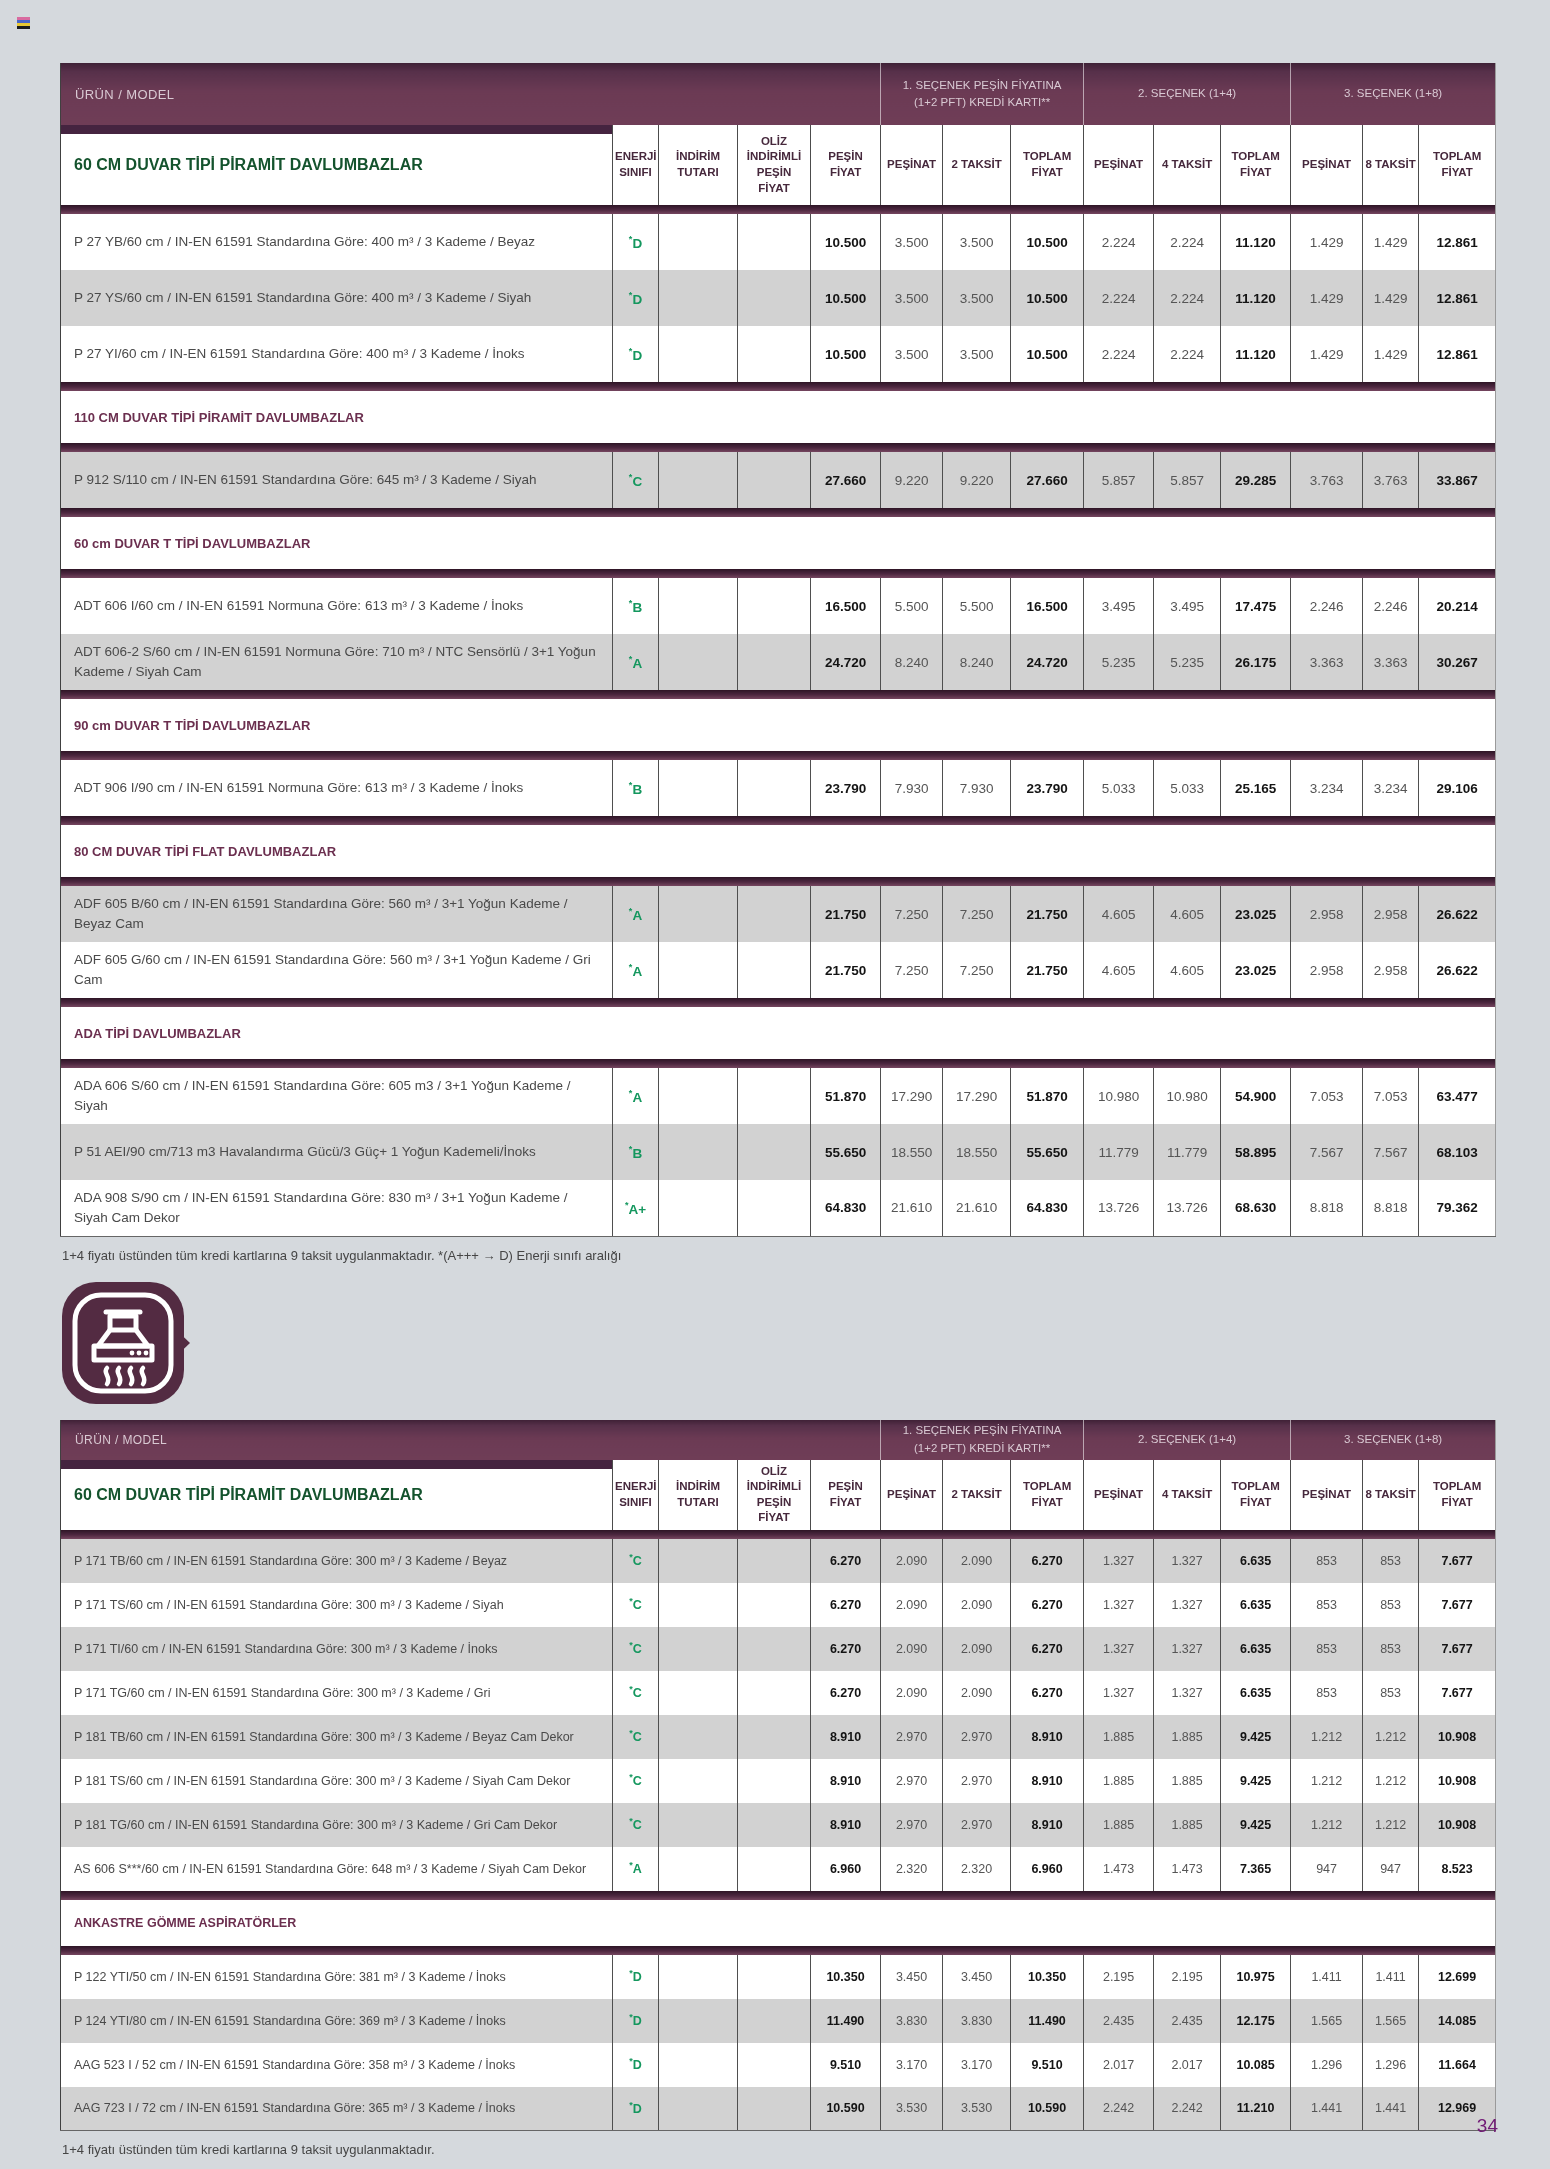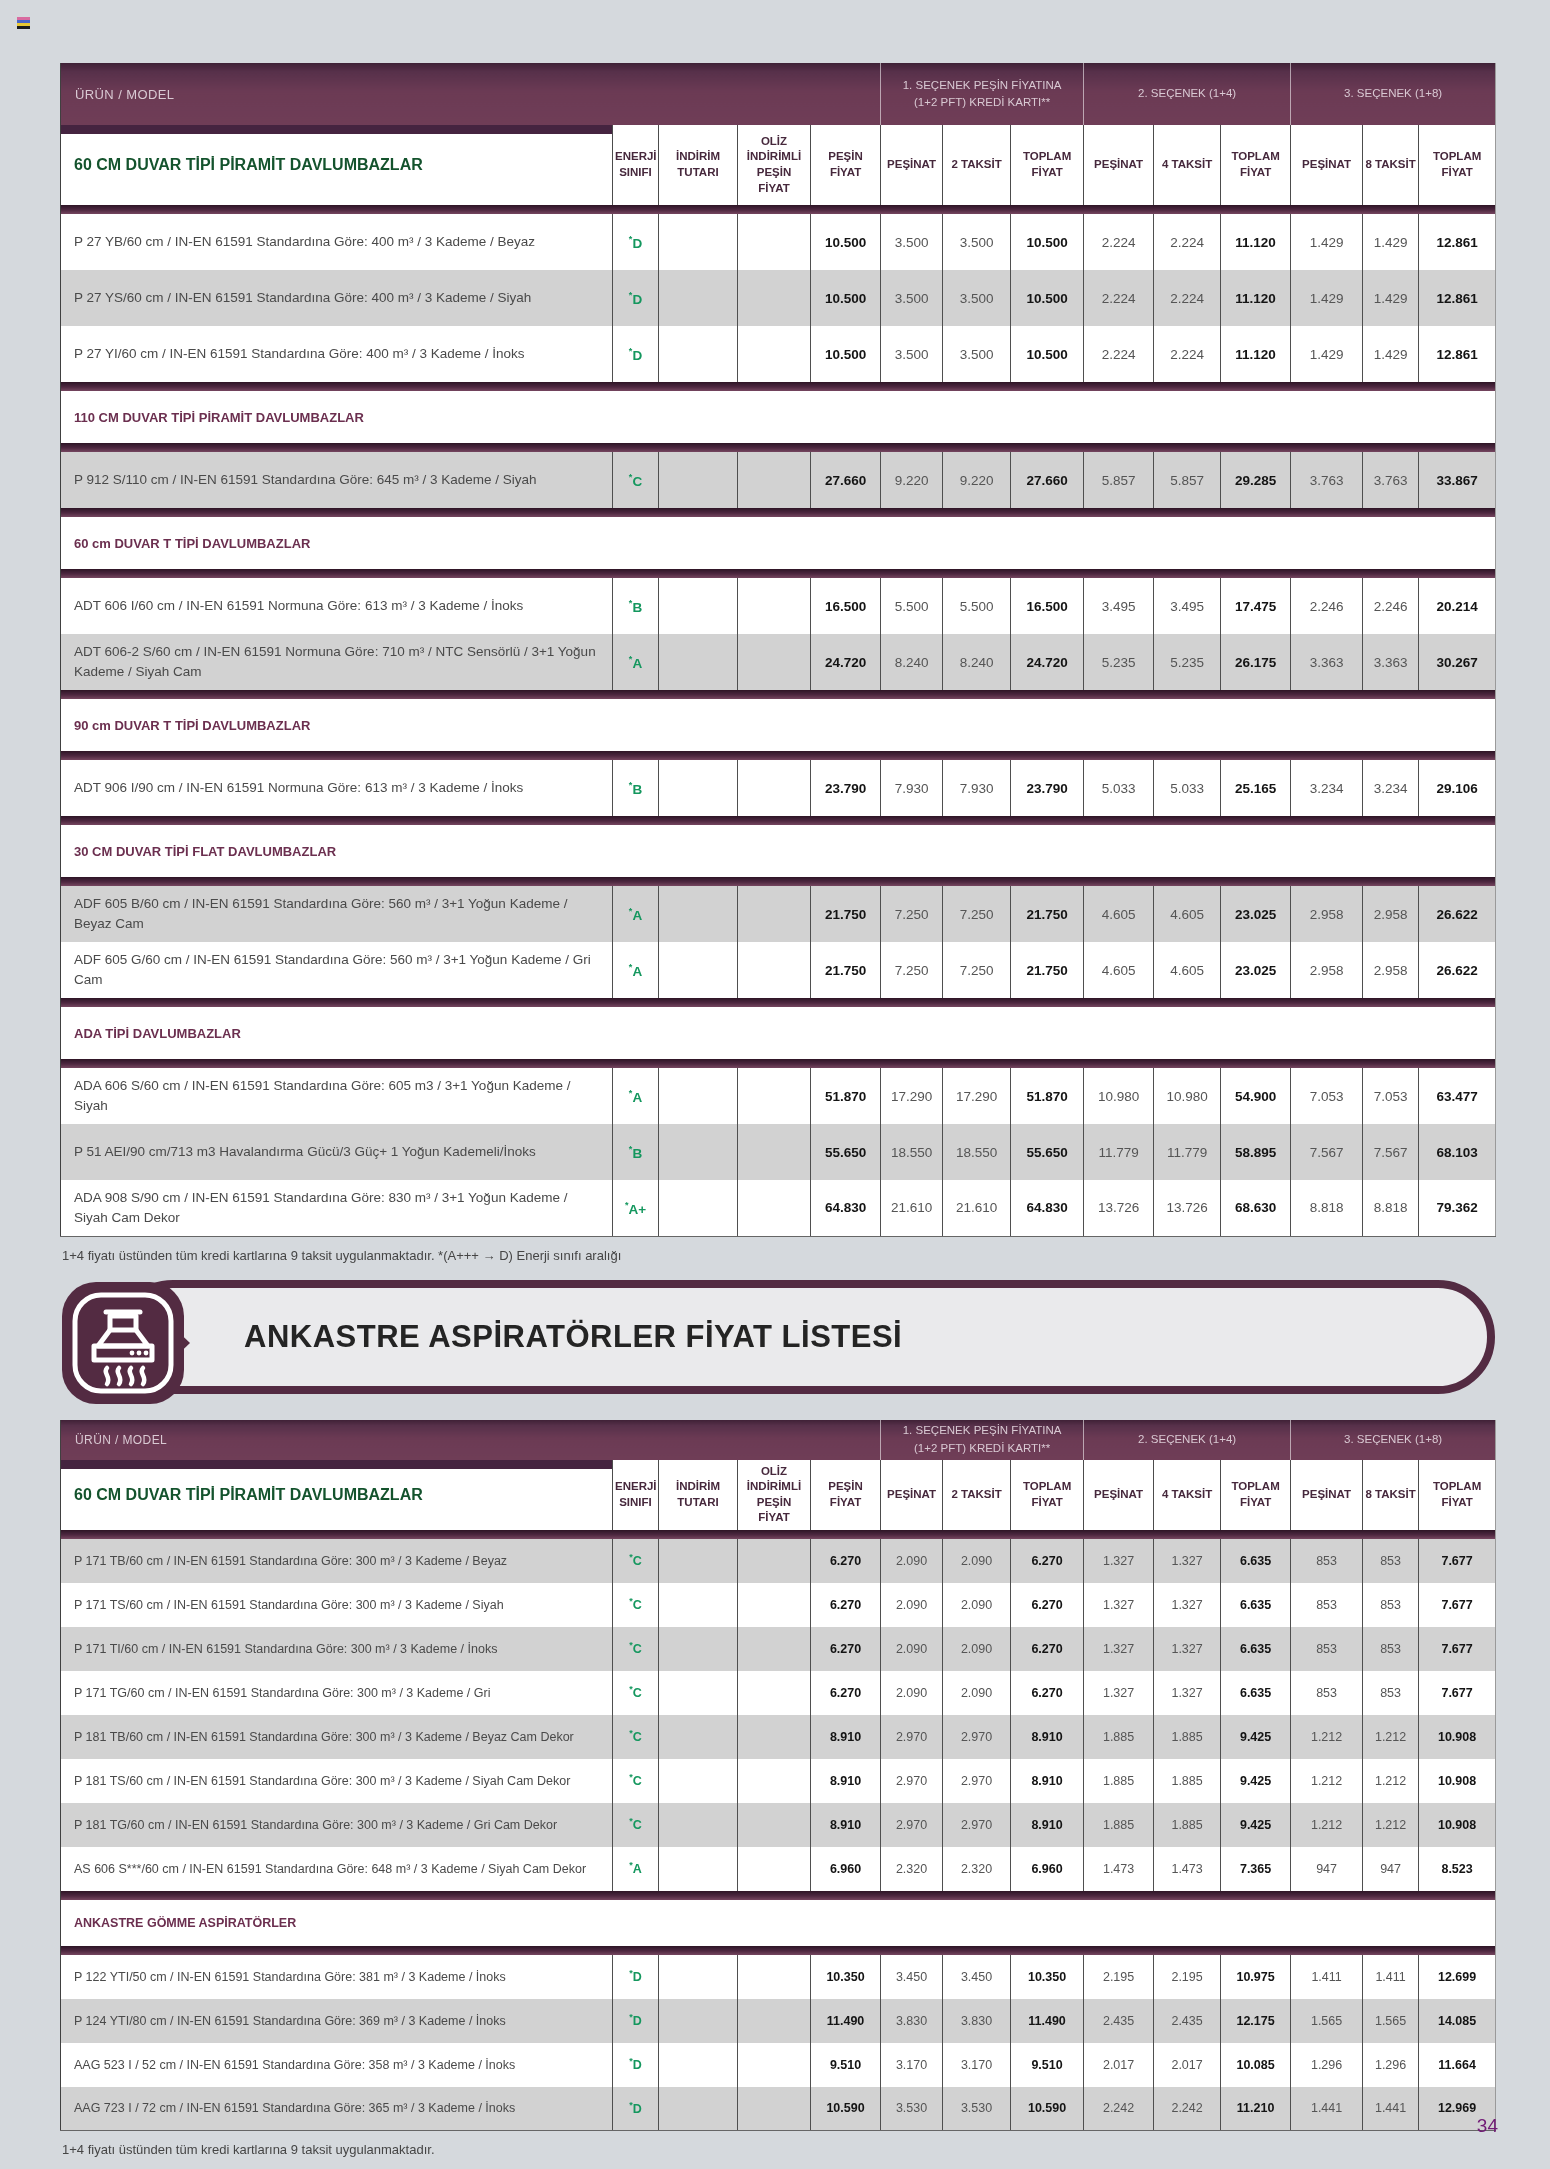--- a/index.html
+++ b/index.html
@@ -275,21 +275,21 @@
           <td class="num">5.033</td>
           <td class="num bold">25.165</td>
           <td class="num">3.234</td>
           <td class="num">3.234</td>
           <td class="num bold">29.106</td>
         </tr>
         <tr class="bar">
           <td colspan="14"></td>
         </tr>
         <tr class="section">
-          <td colspan="14">30 CM DUVAR TİPİ FLAT DAVLUMBAZLAR</td>
+          <td colspan="14">80 CM DUVAR TİPİ FLAT DAVLUMBAZLAR</td>
         </tr>
         <tr class="bar">
           <td colspan="14"></td>
         </tr>
         <tr class="datarow shaded">
           <td class="model">ADF 605 B/60 cm / IN-EN 61591 Standardına Göre: 560 m³ / 3+1 Yoğun Kademe / Beyaz Cam</td>
           <td class="energy"><sup>*</sup>A</td>
           <td></td>
           <td></td>
           <td class="num bold">21.750</td>
@@ -374,23 +374,20 @@
           <td class="num bold">68.630</td>
           <td class="num">8.818</td>
           <td class="num">8.818</td>
           <td class="num bold">79.362</td>
         </tr>
       </tbody>
     </table>
   <div class="footnote">1+4 fiyatı üstünden tüm kredi kartlarına 9 taksit uygulanmaktadır. *(A+++ → D) Enerji sınıfı aralığı</div>
 
   <div class="banner">
-    <div class="banner-pill">
-      <span class="banner-title">ANKASTRE ASPİRATÖRLER FİYAT LİSTESİ</span>
-    </div>
     <div class="banner-icon">
       <svg viewBox="0 0 130 128" width="130" height="128">
         <polygon points="108,42 130,63 108,84" fill="#532b42"></polygon>
         <rect x="2" y="2" width="122" height="122" rx="34" fill="#532b42"></rect>
         <rect x="15" y="15" width="96" height="96" rx="26" fill="none" stroke="#ffffff" stroke-width="5"></rect>
         <g fill="none" stroke="#ffffff" stroke-width="5" stroke-linejoin="round" stroke-linecap="round">
           <path d="M50,50 L50,36 L76,36 L76,50"></path>
           <path d="M46,32 L80,32"></path>
           <path d="M50,50 L76,50 L88,66 L38,66 Z"></path>
           <rect x="34" y="66" width="58" height="14"></rect>

